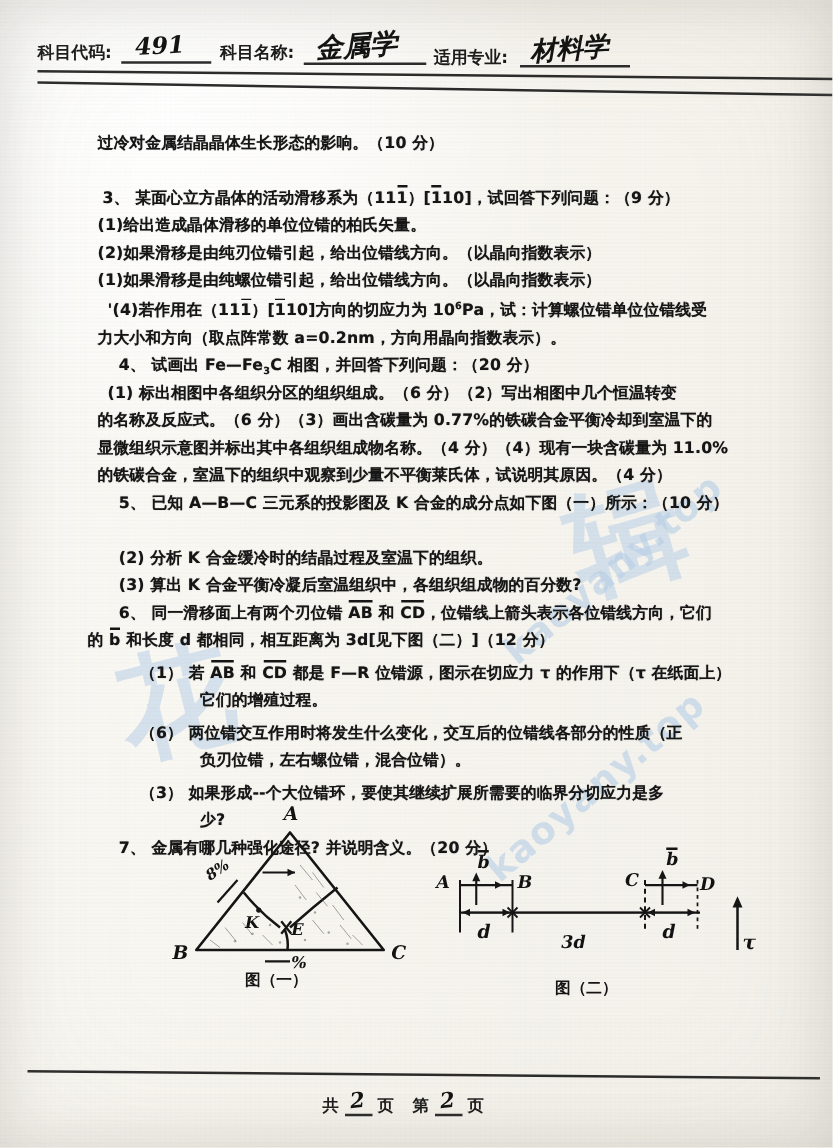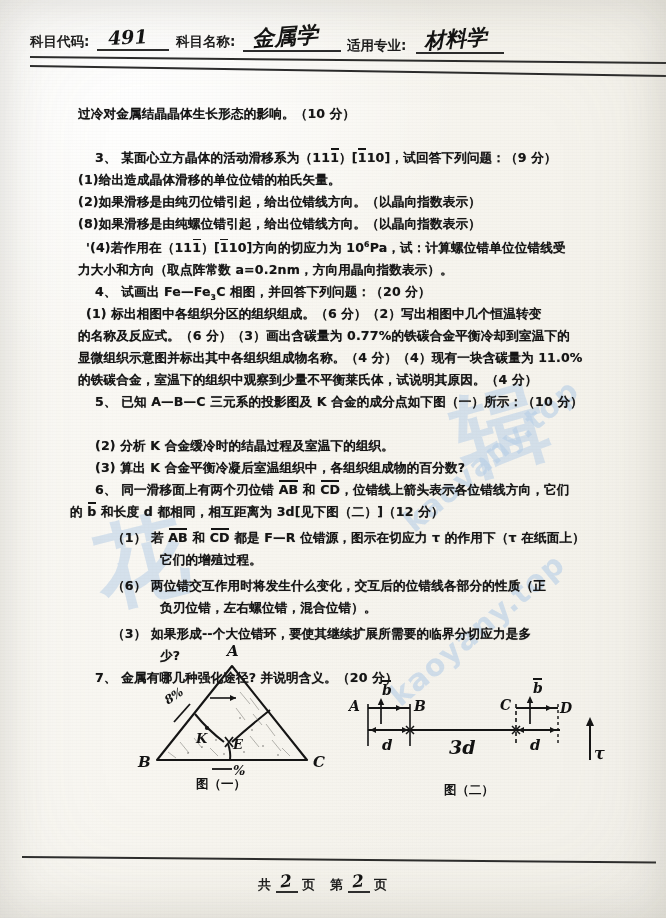--- a/index.html
+++ b/index.html
@@ -87,24 +87,24 @@
   <div class="hl" style="left:347px;top:37px;">适用专业:</div>
   <div class="hw" style="left:424px;top:25px;font-size:21px;transform:rotate(-4deg);">材料学</div>
   <div class="rule" style="left:416px;top:52px;width:88px;height:1.5px;"></div>
 
   <div class="rule" style="left:30px;top:56px;width:636px;height:1.6px;transform:rotate(.55deg);transform-origin:left center;"></div>
   <div class="rule" style="left:30px;top:65px;width:636px;height:2.1px;transform:rotate(.9deg);transform-origin:left center;"></div>
 </div>
 
 <div id="body">
     <div class="ln" style="left: 78px; top: 106px;">过冷对金属结晶晶体生长形态的影响。（10 分）</div>
-    <div class="ln" style="left: 95px; top: 150px; text-align: center;">3、 某面心立方晶体的活动滑移系为（11<span class="ovl">1</span>）[<span class="ovl">1</span>10]，试回答下列问题：（9 分）</div>
+    <div class="ln" style="left: 82px; top: 150px; text-align: center;">3、 某面心立方晶体的活动滑移系为（11<span class="ovl">1</span>）[<span class="ovl">1</span>10]，试回答下列问题：（9 分）</div>
     <div class="ln" style="left: 78px; top: 172px;">(1)给出造成晶体滑移的单位位错的柏氏矢量。</div>
     <div class="ln" style="left: 78px; top: 194px;">(2)如果滑移是由纯刃位错引起，给出位错线方向。（以晶向指数表示）</div>
-    <div class="ln" style="left: 78px; top: 216px;">(8)如果滑移是由纯螺位错引起，给出位错线方向。（以晶向指数表示）</div>
+    <div class="ln" style="left: 78px; top: 216px;">(1)如果滑移是由纯螺位错引起，给出位错线方向。（以晶向指数表示）</div>
     <div class="ln" style="left: 86px; top: 240px;">'(4)若作用在（11<span class="ovl">1</span>）[<span class="ovl">1</span>10]方向的切应力为 10<sup>6</sup>Pa，试：计算螺位错单位位错线受</div>
     <div class="ln" style="left: 78px; top: 262px;">力大小和方向（取点阵常数 a=0.2nm，方向用晶向指数表示）。</div>
     <div class="ln" style="left: 95px; top: 284px;">4、 试画出 Fe—Fe<sub>3</sub>C 相图，并回答下列问题：（20 分）</div>
     <div class="ln" style="left: 86px; top: 306px;">(1) 标出相图中各组织分区的组织组成。（6 分）（2）写出相图中几个恒温转变</div>
     <div class="ln" style="left: 78px; top: 328px;">的名称及反应式。（6 分）（3）画出含碳量为 0.77%的铁碳合金平衡冷却到室温下的</div>
     <div class="ln" style="left: 78px; top: 350px;">显微组织示意图并标出其中各组织组成物名称。（4 分）（4）现有一块含碳量为 11.0%</div>
     <div class="ln" style="left: 78px; top: 372px;">的铁碳合金，室温下的组织中观察到少量不平衡莱氏体，试说明其原因。（4 分）</div>
     <div class="ln" style="left: 95px; top: 394px;">5、 已知 A—B—C 三元系的投影图及 K 合金的成分点如下图（一）所示：（10 分）</div>
     <div class="ln" style="left: 95px; top: 438px;">(2) 分析 K 合金缓冷时的结晶过程及室温下的组织。</div>
     <div class="ln" style="left: 95px; top: 460px;">(3) 算出 K 合金平衡冷凝后室温组织中，各组织组成物的百分数?</div>
@@ -217,21 +217,21 @@
     <path d="M246 100 L246 62" stroke="#151515" stroke-width="2"></path>
     <path d="M246 57 l-4 9 l8 0 z" fill="#151515"></path>
   </svg>
   <div class="figlab hand" style="left:5px;top:38px;font-size:14px;">A</div>
   <div class="figlab hand" style="left:70px;top:38px;font-size:14px;">B</div>
   <div class="figlab hand" style="left:156px;top:37px;font-size:14px;">C</div>
   <div class="figlab hand" style="left:216px;top:40px;font-size:14px;">D</div>
   <div class="figlab hand ovl" style="left:38px;top:22px;font-size:14px;">b</div>
   <div class="figlab hand ovl" style="left:189px;top:20px;font-size:14px;">b</div>
   <div class="figlab hand" style="left:38px;top:76px;font-size:15px;">d</div>
-  <div class="figlab hand" style="left:105px;top:76px;font-size:19px;">3d</div>
+  <div class="figlab hand" style="left:105px;top:86px;font-size:14px;">3d</div>
   <div class="figlab hand" style="left:186px;top:76px;font-size:15px;">d</div>
   <div class="figlab hand" style="left:250px;top:84px;font-size:16px;">τ</div>
   <div class="figlab" style="left:100px;top:122px;font-size:12.5px;">图（二）</div>
 </div>
 
 <div id="ftr">
   <div class="rule" style="left:22px;top:10px;width:634px;height:1.7px;transform:rotate(.5deg);transform-origin:left center;"></div>
   <div class="hl" style="left:258px;top:30px;font-size:13px;">共</div>
   <div class="hw" style="left:280px;top:25px;font-size:17px;transform:rotate(-6deg);">2</div>
   <div class="rule" style="left:276px;top:45px;width:22px;height:1.5px;"></div>

